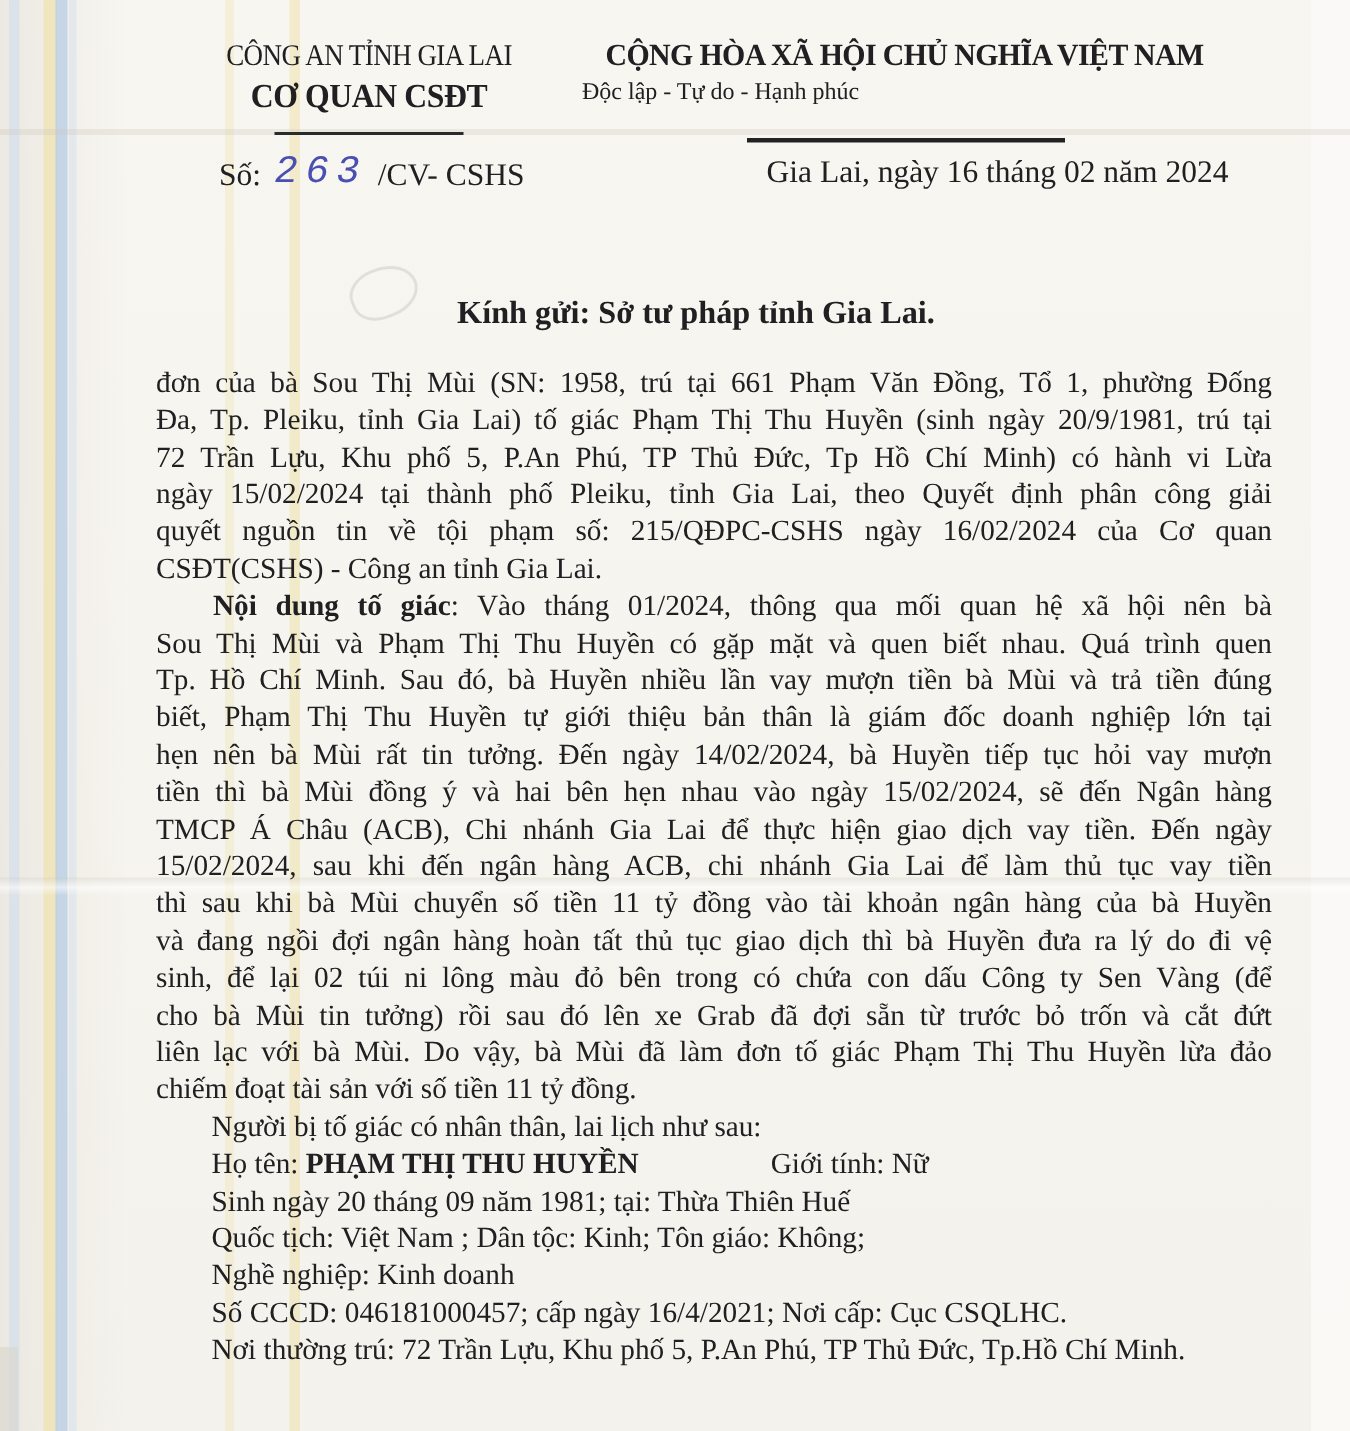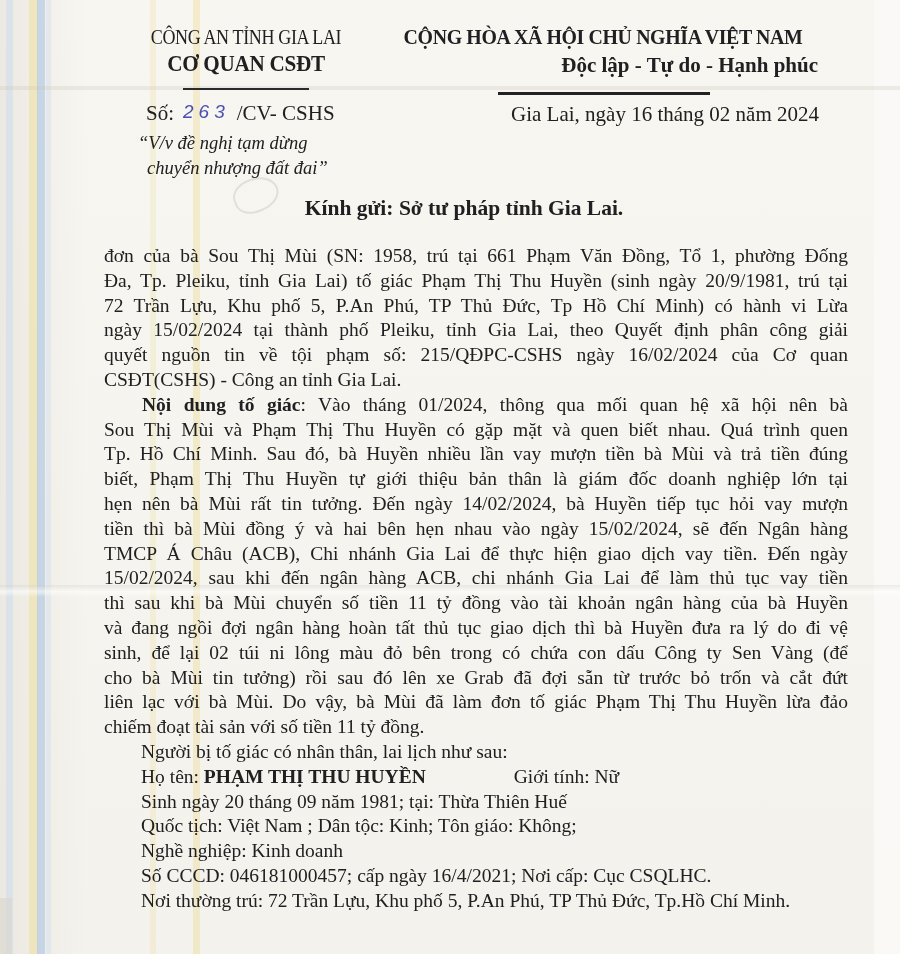--- a/index.html
+++ b/index.html
@@ -24,25 +24,25 @@
   .scribble{position:absolute;left:233px;top:178px;width:42px;height:30px;
     border:2px solid rgba(110,112,120,.16);border-radius:50% 60% 55% 50%;transform:rotate(-22deg);pointer-events:none;}
   
   .hL-org{position:absolute;left:128px;top:26px;width:236px;text-align:center;
     font-size:20px;letter-spacing:-.4px;transform:scaleX(.9);white-space:nowrap;}
   .hL-agency{position:absolute;left:128px;top:51px;width:236px;text-align:center;
     font-size:22.5px;font-weight:bold;letter-spacing:-.3px;transform:scaleX(.94);white-space:nowrap;}
   .rule-left{position:absolute;left:183px;top:88px;width:126px;border-top:2px solid #2b2b2d;}
   .hR-country{position:absolute;left:388px;top:26px;width:430px;text-align:center;
     font-size:20.5px;font-weight:bold;letter-spacing:-.4px;transform:scaleX(.97);white-space:nowrap;}
-  .hR-motto{position:absolute;left:388px;top:53px;width:430px;text-align:right;
-    font-size:21px;font-weight:bold;white-space:nowrap;}
+  .hR-motto{position:absolute;left:388px;top:53px;width:430px;text-align:left;
+    font-size:16px;font-weight:normal;white-space:nowrap;}
   .rule-right{position:absolute;left:498px;top:92px;width:212px;border-top:3px solid #222;}
   .doc-number{position:absolute;left:146px;top:101px;font-size:21px;white-space:nowrap;}
-  .doc-number .hand{font-family:Liberation Sans, sans-serif;font-style:italic;font-size:19px;
+  .doc-number .hand{font-family:Liberation Mono, monospace;font-style:italic;font-size:26px;
     color:#4a4fb2;letter-spacing:5px;margin:0 7px 0 9px;position:relative;top:-2px;}
   .dateline{position:absolute;left:495px;top:102px;width:340px;text-align:center;
     font-size:21px;white-space:nowrap;}
   .subject{position:absolute;left:138px;top:131px;width:230px;font-style:italic;
     font-size:18.5px;line-height:25px;}
   .subject .l2{padding-left:9px;}
   .salutation{position:absolute;left:0;top:196px;width:900px;text-align:center;
     text-indent:28px;font-weight:bold;font-size:21.5px;}
   
   .body-block{position:absolute;left:104px;top:244px;width:744px;font-size:19.5px;}
@@ -72,24 +72,20 @@
   <div class="crease1"></div>
   <div class="crease2"></div>
   <div class="corner-bl"></div>
   <div class="scribble"></div>
 
   <div class="hL-org">CÔNG AN TỈNH GIA LAI</div>
   <div class="hL-agency">CƠ QUAN CSĐT</div>
   <div class="rule-left"></div>
   <div class="doc-number">
     <span>Số:</span><span class="hand">263</span><span>/CV- CSHS</span>
-  </div>
-  <div class="subject">
-    <div>“V/v đề nghị tạm dừng</div>
-    <div class="l2">chuyển nhượng đất đai”</div>
   </div>
 
   <div class="hR-country">CỘNG HÒA XÃ HỘI CHỦ NGHĨA VIỆT NAM</div>
   <div class="hR-motto">Độc lập - Tự do - Hạnh phúc</div>
   <div class="rule-right"></div>
   <div class="dateline">Gia Lai, ngày 16 tháng 02 năm 2024</div>
 
   <div class="salutation">Kính gửi: Sở tư pháp tỉnh Gia Lai.</div>
 
   <div class="body-block">

